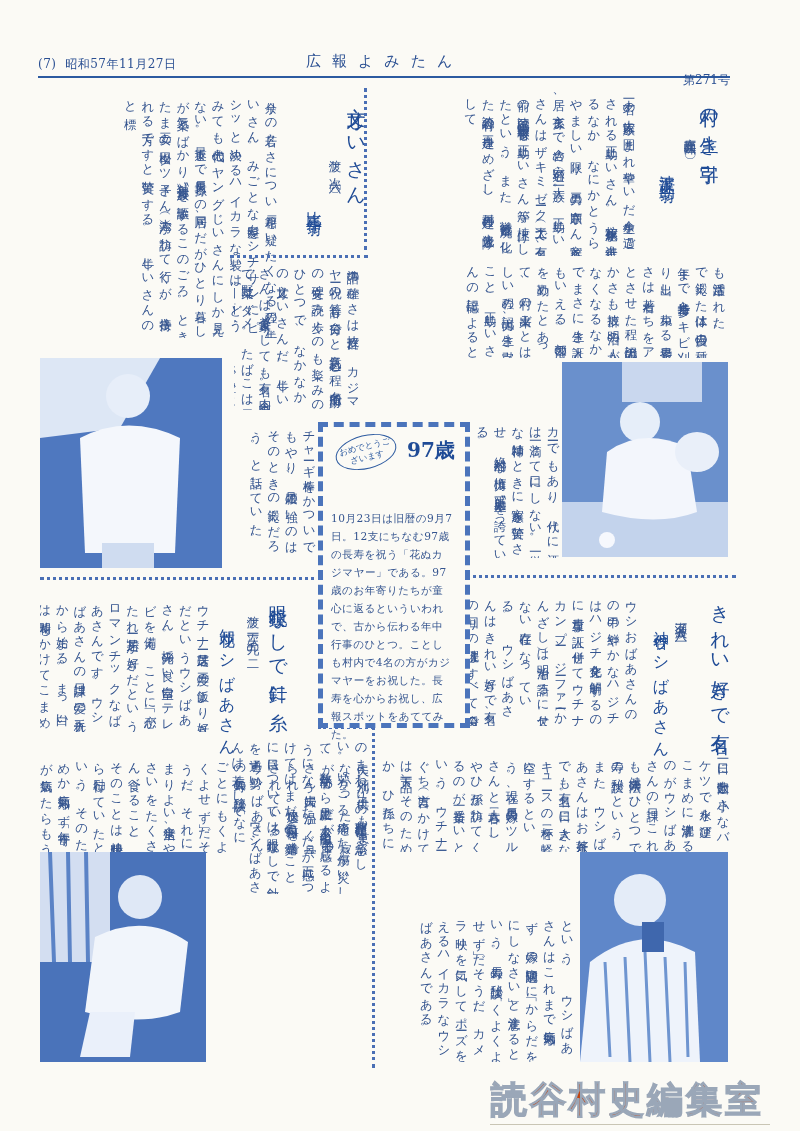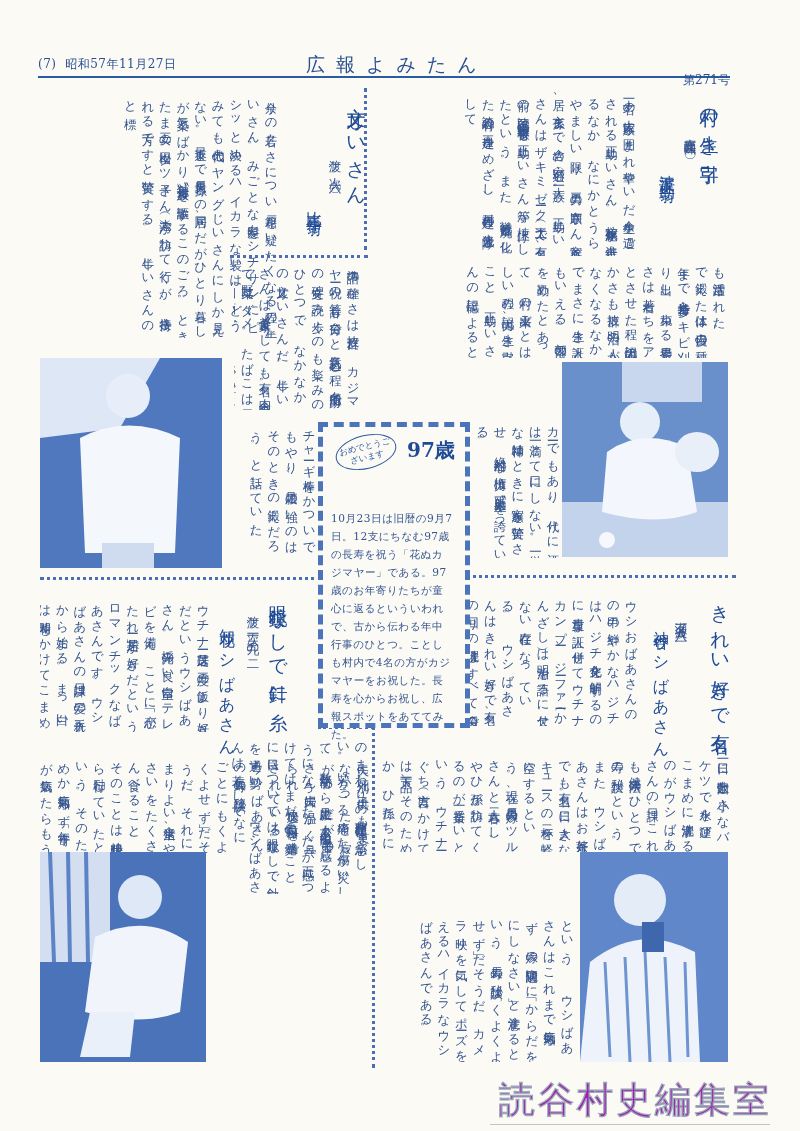--- a/index.html
+++ b/index.html
@@ -1,42 +1,42 @@
 <!DOCTYPE html>
 <html><head>
 <meta charset="utf-8">
 <style>
   html, body { margin:0; padding:0; }
   body { width:800px; height:1131px; background:#fbfaf5; position:relative; overflow:hidden;
          font-family:"DejaVu Serif","Liberation Serif",serif; color:#2a4f92; }
   .abs { position:absolute; }
   .header { left:38px; top:52px; width:692px; height:24px; border-bottom:2px solid #2c5aa0;text-decoration:underline; }
   .hdr-left { position:absolute; left:0; top:4px; font-size:12px; color:#2a4f92; letter-spacing:0.5px; }
-  .hdr-title { position:absolute; left:268px; top:0; font-size:19px; letter-spacing:11px; color:#2a4f92;
+  .hdr-title { position:absolute; left:268px; top:0; font-size:15px; letter-spacing:11px; color:#2a4f92;
                font-family:"DejaVu Sans","Liberation Sans",sans-serif; }
   .hdr-right { position:absolute; right:0; top:4px; font-size:12px; color:#2a4f92;margin-top:16px; }
   .vt { writing-mode:vertical-rl; text-orientation:upright; }
   .body-text { font-size:12.4px; line-height:17.6px; letter-spacing:1.4px; color:#34548f; }
   .title { font-family:"DejaVu Sans","Liberation Sans",sans-serif; font-size:19px; color:#1f4b96; letter-spacing:3px; }
   .addr { font-size:12.5px; color:#34548f; letter-spacing:2px; }
   .name { font-family:"DejaVu Sans","Liberation Sans",sans-serif; font-size:16px; color:#1f4b96; letter-spacing:3px; }
   .photo { background:#5b83c6; overflow:hidden; }
   .photo svg { width:100%; height:100%; display:block; }
   .dot-h { height:0; border-top:3px dotted #4a6fb5; }
   .dot-v { width:0; border-left:3px dotted #4a6fb5; }
   .box { border:5px dashed #4b74bb; background:#fbfaf5; }
   .box-badge { position:absolute; left:12px; top:8px; width:62px; height:34px; border:1.5px solid #2c5aa0;
                border-radius:50%; transform:rotate(-14deg); font-size:8.5px; line-height:11px;
                text-align:center; color:#2c5aa0; padding-top:5px; box-sizing:border-box; }
   .box-age { position:absolute; left:84px; top:10px; font-size:20px; color:#1f4b96; font-weight:bold; }
   .box-title { position:absolute; left:18px; top:44px; font-size:21px; color:#1f4b96; letter-spacing:1px; font-weight:bold; }
   .box-body { position:absolute; left:8px; top:82px; width:122px; font-size:10.6px; line-height:18px;
               letter-spacing:0.5px; color:#34548f; }
-  .footer-mark { right:28px; top:1076px; font-family:"DejaVu Sans","Liberation Sans",sans-serif; font-size:36px;
-                 font-weight:normal; color:#a21caf; letter-spacing:3px;
+  .footer-mark { right:36px; top:1076px; font-family:"DejaVu Sans","Liberation Sans",sans-serif; font-size:36px;
+                 font-weight:bold; color:#c2410c; letter-spacing:3px;
                  -webkit-text-stroke:1.3px #9aa7b8; }
   .footer-line { left:490px; top:1124px; width:280px; border-top:1px solid #c9c5b4; }
 </style>
 </head>
 <body>
 
 <div class="abs header">
   <span class="hdr-left">
     <span>(7)</span>&nbsp;&nbsp;<span>昭和57年11月27日</span>
   </span>

